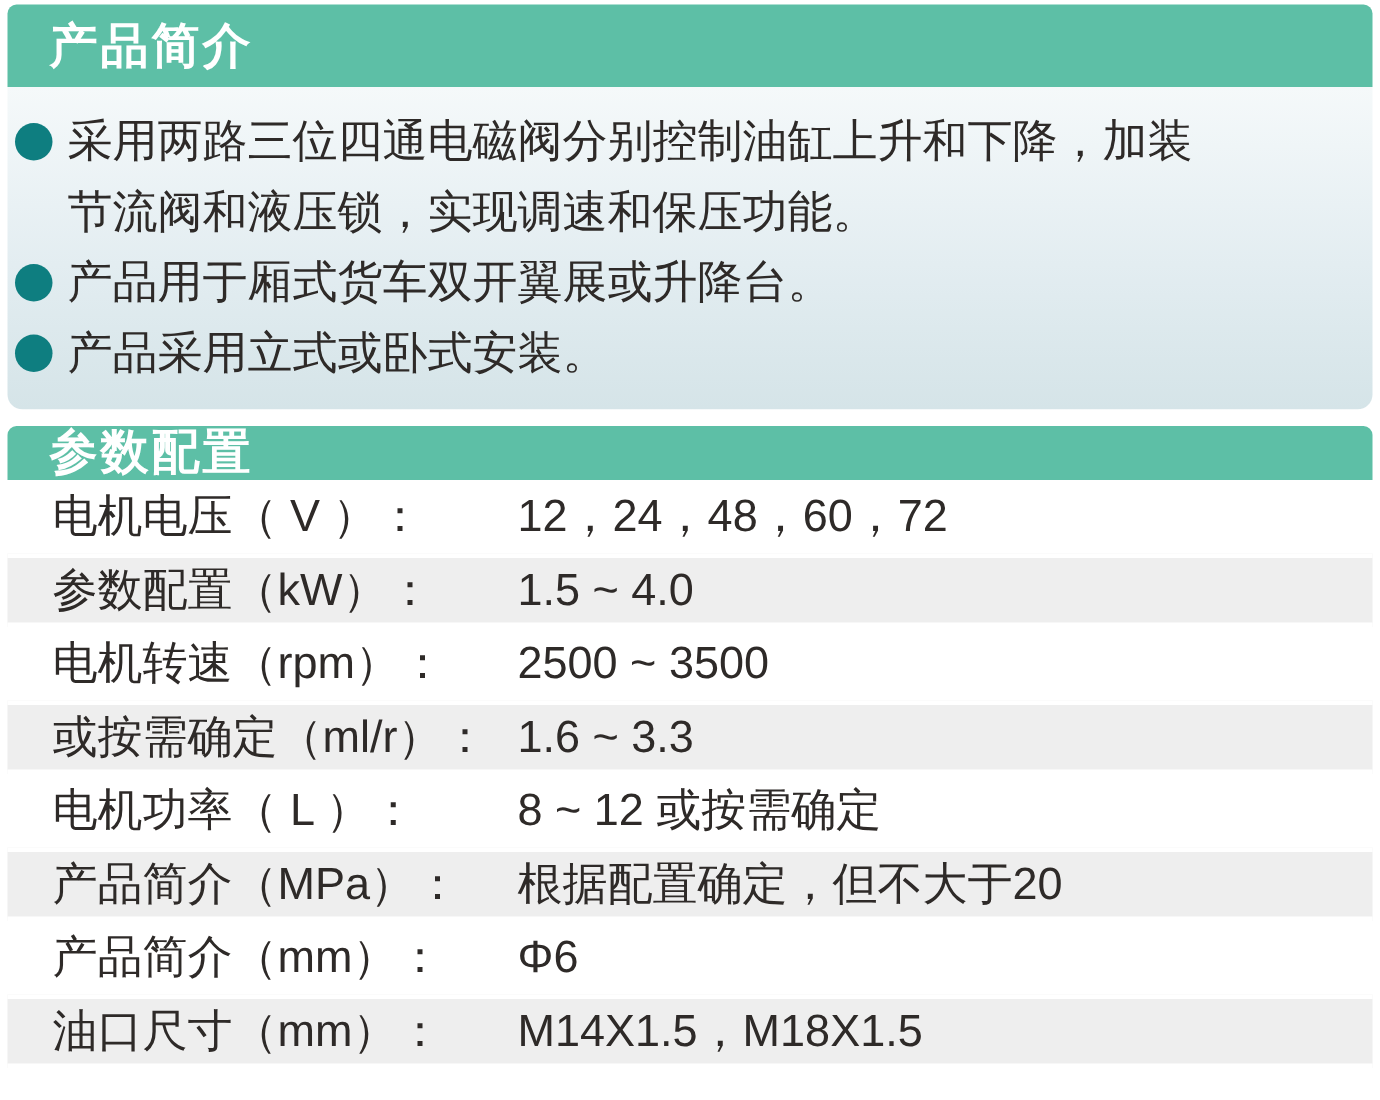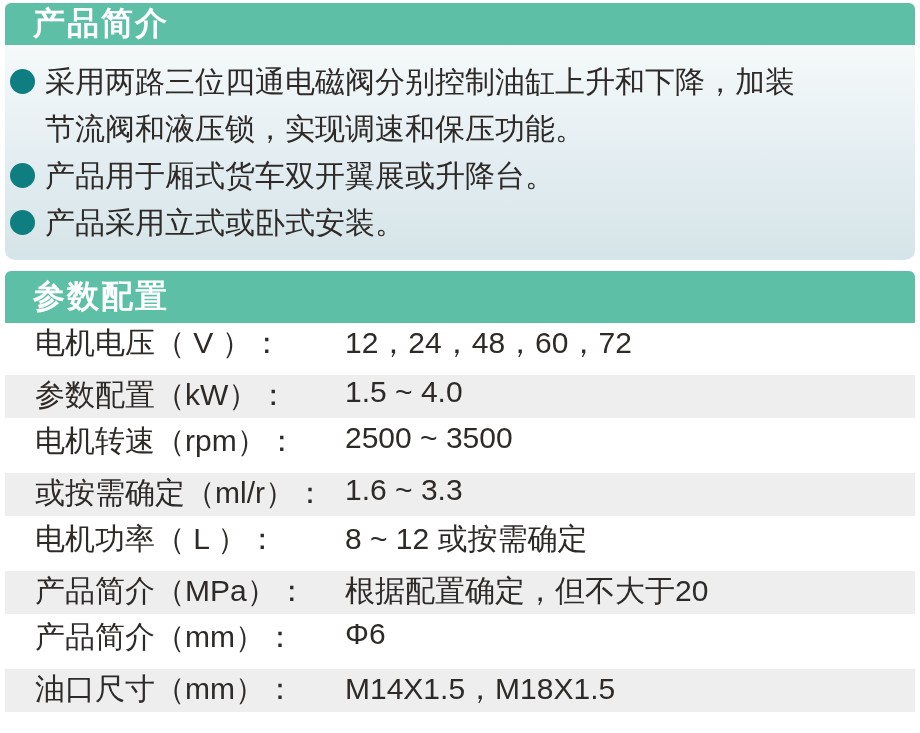--- a/index.html
+++ b/index.html
@@ -19,21 +19,21 @@
     color:var(--text-dark);
     overflow:hidden;
     position:relative;
   }
   .content{
     position:absolute;
     left:5px;top:3px;
     width:910px;
   }
   .section-bar{
-    height:42px;
+    height:55px;
     background:var(--header-green);
     border-radius:6px 6px 0 0;
     display:flex;
     align-items:center;
     padding-left:28px;
   }
   .section-bar .bar-title{
     color:#ffffff;
     font-size:32px;
     font-weight:bold;
@@ -56,25 +56,26 @@
     background:var(--bullet-teal);
     margin:11px 10px 0 2px;
   }
   .bullet-text{
     font-size:30px;
     line-height:47px;
     white-space:pre-line;
     color:var(--text-dark);
   }
   .section-gap{height:11px;background:#ffffff;}
-  .param-bar{height:52px;border-radius:6px 6px 0 0;}
+  .param-bar{height:36px;border-radius:6px 6px 0 0;}
   .param-table{width:100%;}
   .param-row{
     height:49px;
     display:flex;
+    align-items:center;
     padding-left:30px;
     font-size:30px;
     background:#ffffff;
   }
   .param-row.alt{
     background:var(--row-gray);
     border-top:3px solid #ffffff;
     border-bottom:3px solid #ffffff;
   }
   .param-label{

